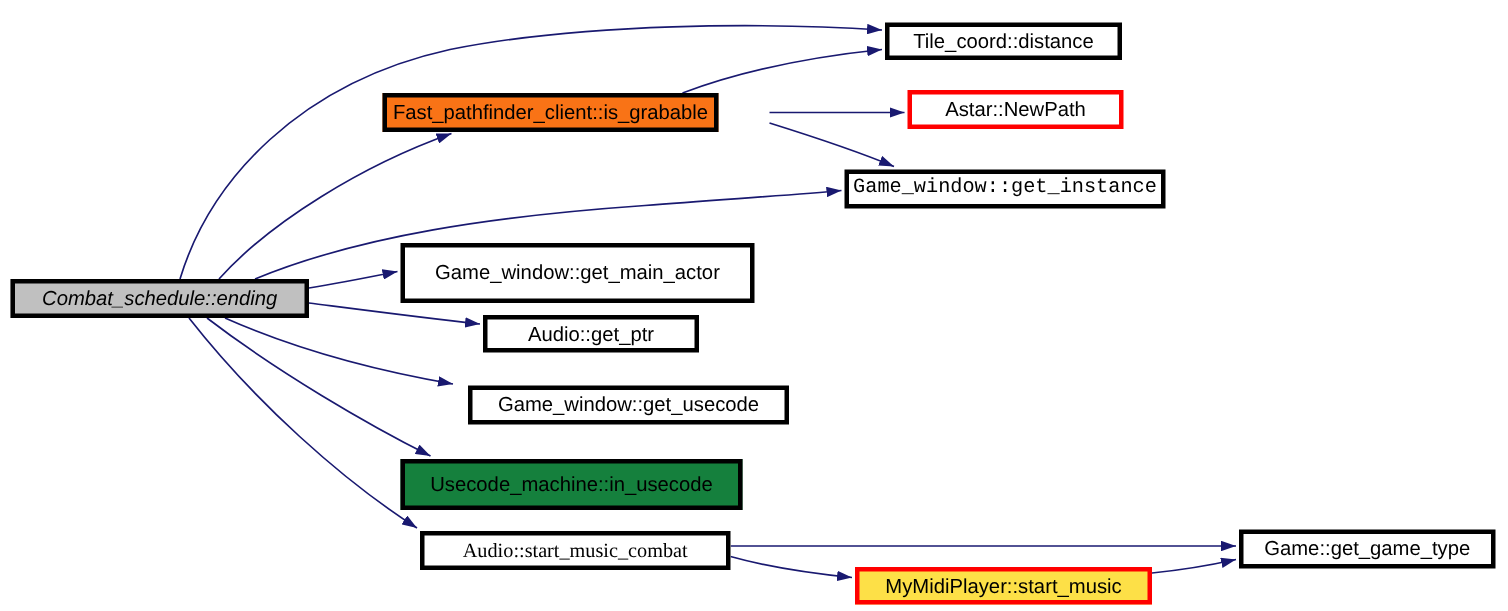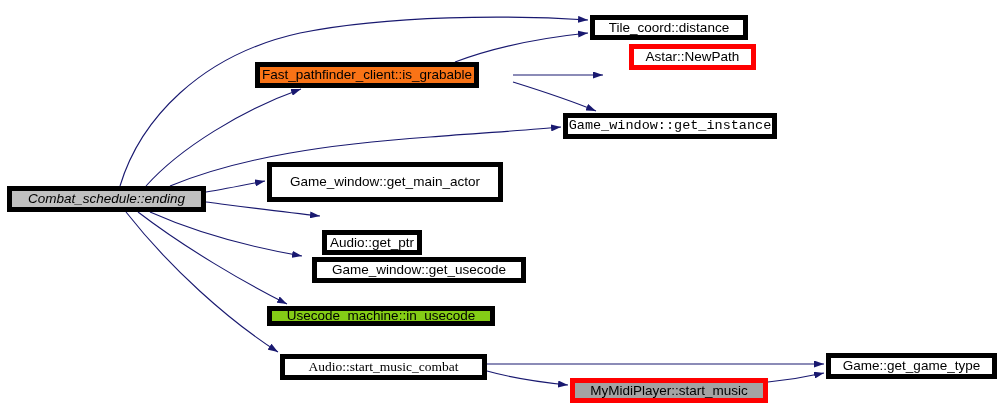--- a/index.html
+++ b/index.html
@@ -14,21 +14,21 @@
     position:absolute; left:0; top:0;
     width:1005px; height:407px;
   }
   .edges-layer path.edge {
     fill:none;
     stroke-width:1.1;
   }
   .node {
     position:absolute;
     box-sizing:border-box;
-    border:5px solid #22c55e;
+    border:3px solid #22c55e;
     background:#ffffff;
     display:flex;
     align-items:center;
     justify-content:center;
     font-size:13.5px;
     line-height:1;
     color:#000000;
     white-space:nowrap;
     cursor:pointer;
   }
@@ -61,23 +61,23 @@
         <path class="edge" d="M513,82 C545,92 572,101 596,111" stroke="#191970" marker-end="url(#arrowhead)"></path>
         <path class="edge" d="M487,364 L824,364" stroke="#191970" marker-end="url(#arrowhead)"></path>
         <path class="edge" d="M487,371 C512,378 538,382 568,385" stroke="#191970" marker-end="url(#arrowhead)"></path>
         <path class="edge" d="M768,382 C788,380 806,377 824,373" stroke="#191970" marker-end="url(#arrowhead)"></path>
       </g>
   </svg>
   <div id="nodes-layer">
       <div class="node current" style="left: 7px; top: 186px; width: 199px; height: 26px; background: rgb(192, 192, 192); border-color: rgb(0, 0, 0);">Combat_schedule::ending</div>
       <div class="node" style="left: 590px; top: 15px; width: 158px; height: 25px; background: rgb(255, 255, 255); border-color: rgb(0, 0, 0);">Tile_coord::distance</div>
       <div class="node" style="left: 255px; top: 62px; width: 224px; height: 26px; background: #f97316; border-color: rgb(0, 0, 0);">Fast_pathfinder_client::is_grabable</div>
-      <div class="node truncated" style="left: 605px; top: 44px; width: 127px; height: 26px; background: rgb(255, 255, 255); border-color: rgb(255, 0, 0); margin-left: 24px;">Astar::NewPath</div>
+      <div class="node truncated" style="left: 605px; top: 60px; width: 144px; height: 26px; background: rgb(255, 255, 255); border-color: rgb(255, 0, 0);">Astar::NewPath</div>
       <div class="node" style="left: 563px; top: 113px; width: 214px; height: 26px; background: rgb(255, 255, 255); border-color: rgb(0, 0, 0); font-family: Liberation Mono, monospace;">Game_window::get_instance</div>
       <div class="node" style="left: 267px; top: 162px; width: 236px; height: 40px; background: rgb(255, 255, 255); border-color: rgb(0, 0, 0);">Game_window::get_main_actor</div>
-      <div class="node" style="left: 322px; top: 210px; width: 100px; height: 25px; background: rgb(255, 255, 255); border-color: rgb(0, 0, 0); margin-top: 20px;">Audio::get_ptr</div>
+      <div class="node" style="left: 322px; top: 210px; width: 144px; height: 25px; background: rgb(255, 255, 255); border-color: rgb(0, 0, 0);">Audio::get_ptr</div>
       <div class="node" style="left: 276px; top: 257px; width: 214px; height: 26px; background: rgb(255, 255, 255); border-color: rgb(0, 0, 0); margin-left: 36px;">Game_window::get_usecode</div>
-      <div class="node" style="left: 267px; top: 306px; width: 228px; height: 20px; background: #84cc16; border-color: rgb(0, 0, 0);">Usecode_machine::in_usecode</div>
+      <div class="node" style="left: 267px; top: 306px; width: 228px; height: 34px; background: #15803d; border-color: rgb(0, 0, 0);">Usecode_machine::in_usecode</div>
       <div class="node" style="left: 280px; top: 354px; width: 207px; height: 26px; background: rgb(255, 255, 255); border-color: rgb(0, 0, 0); font-family: Liberation Serif, serif;">Audio::start_music_combat</div>
-      <div class="node truncated" style="left: 570px; top: 378px; width: 198px; height: 25px; background: #a3a3a3; border-color: rgb(255, 0, 0);">MyMidiPlayer::start_music</div>
+      <div class="node truncated" style="left: 570px; top: 378px; width: 198px; height: 25px; background: #fde047; border-color: rgb(255, 0, 0);">MyMidiPlayer::start_music</div>
       <div class="node" style="left: 826px; top: 353px; width: 171px; height: 26px; background: rgb(255, 255, 255); border-color: rgb(0, 0, 0);">Game::get_game_type</div>
     </div>
 </div>
 
 </body></html>

